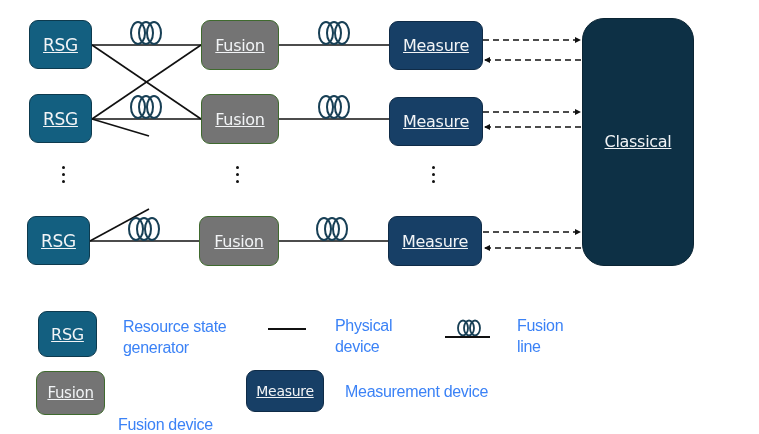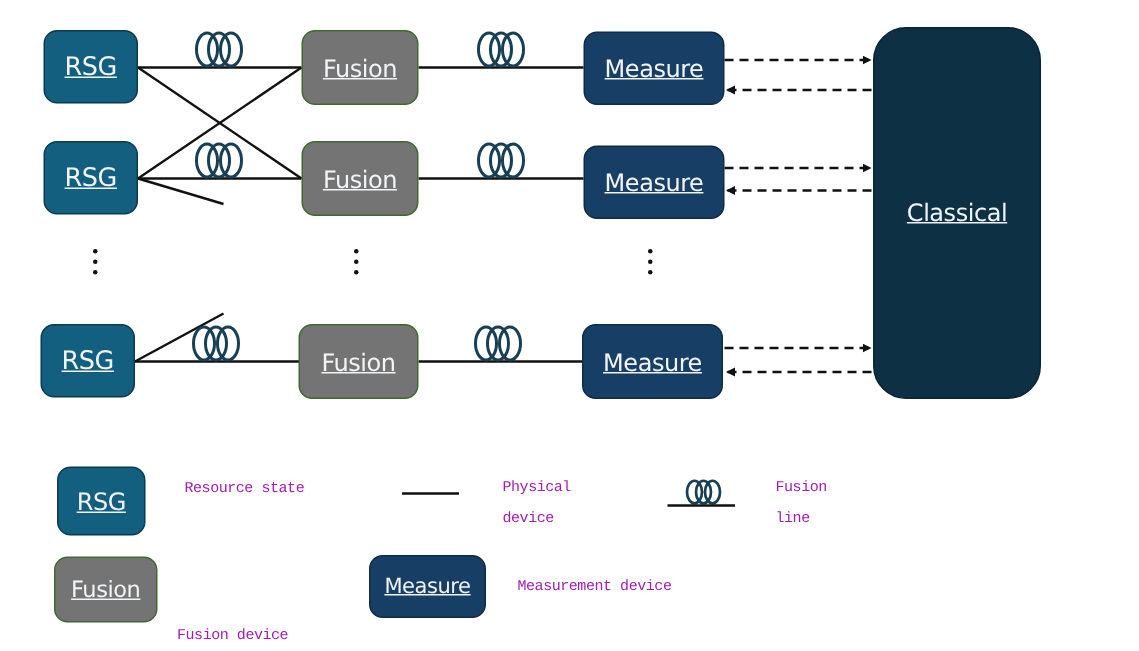--- a/index.html
+++ b/index.html
@@ -9,21 +9,21 @@
   .box { position: absolute; box-sizing: border-box; border-radius: 9px;
          display: flex; align-items: center; justify-content: center;
          color: #f2f4f6; font-family: "DejaVu Sans", sans-serif; letter-spacing: -0.3px; text-decoration: underline; }
   .rsg { background: #135f80; border: 1.5px solid #0d3a4e; font-size: 17px; }
   .fusion { background: #747474; border: 1.5px solid #3f6a2e; font-size: 16px; }
   .measure { background: #173f66; border: 1.5px solid #0f2b47; font-size: 16px; }
   .cproc { background: #0d3045; border-radius: 22px; font-size: 16px; text-align: center;
            line-height: 22px; border: 1px solid #0a2433; }
   .vdots { position: absolute; width: 6px; }
   .vdots span { display: block; width: 3px; height: 3px; background: #111; border-radius: 50%; margin: 0 0 4px 1px; }
-  .ltxt { position: absolute; color: #a21caf; font-size: 10px; line-height: 21px; font-family: Liberation Mono, monospace; letter-spacing: -0.3px; }
+  .ltxt { position: absolute; color: #3b82f6; font-size: 16px; line-height: 21px; font-family: Liberation Sans, sans-serif; letter-spacing: -0.3px; }
 </style>
 </head>
 <body>
 
 <svg id="canvas" width="759" height="434" viewBox="0 0 759 434">
   <defs>
     <marker id="arrow" markerWidth="8" markerHeight="8" refX="6" refY="3" orient="auto" markerUnits="userSpaceOnUse">
       <path d="M0,0 L6,3 L0,6 z" fill="#111"></path>
     </marker>
   </defs>
@@ -137,20 +137,21 @@
 
 <div class="box cproc" style="left:582px;top:18px;width:112px;height:248px;flex-direction:row;">
   <span>Classical</span>
 </div>
 
 <div class="box rsg" style="left:38px;top:311px;width:59px;height:46px;font-size:16px;">
   <span>RSG</span>
 </div>
 <div class="ltxt" style="left:123px;top:316px;">
   <div>Resource state</div>
+  <div>generator</div>
 </div>
 
 <div class="ltxt" style="left:335px;top:315px;">
   <div>Physical</div>
   <div>device</div>
 </div>
 
 <div class="ltxt" style="left:517px;top:315px;">
   <div>Fusion</div>
   <div>line</div>

